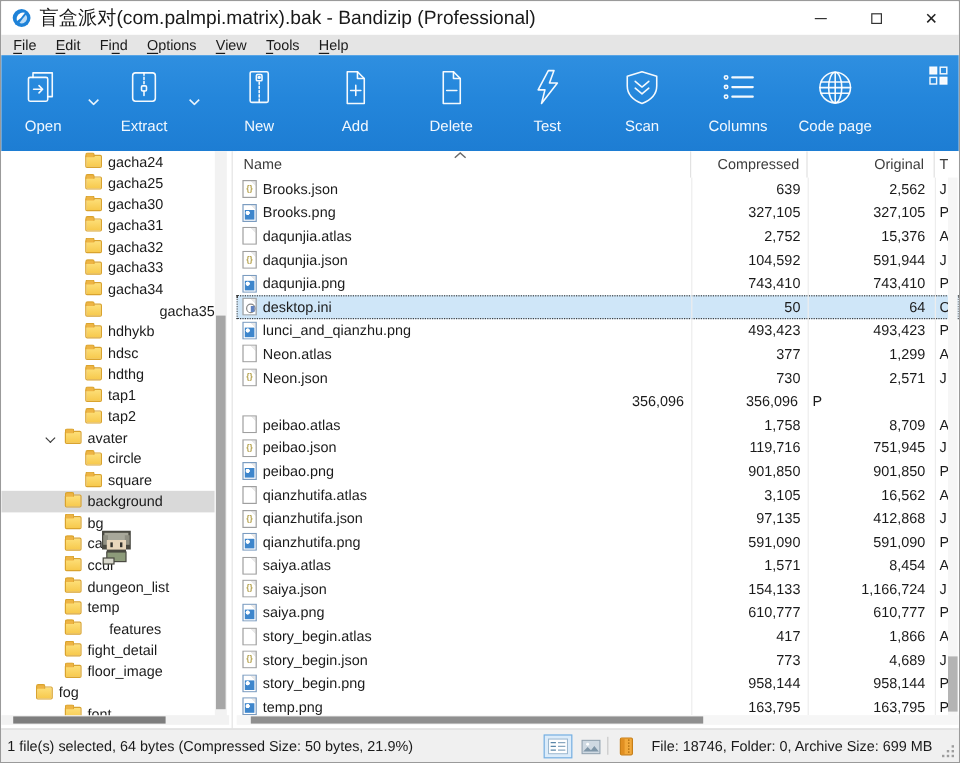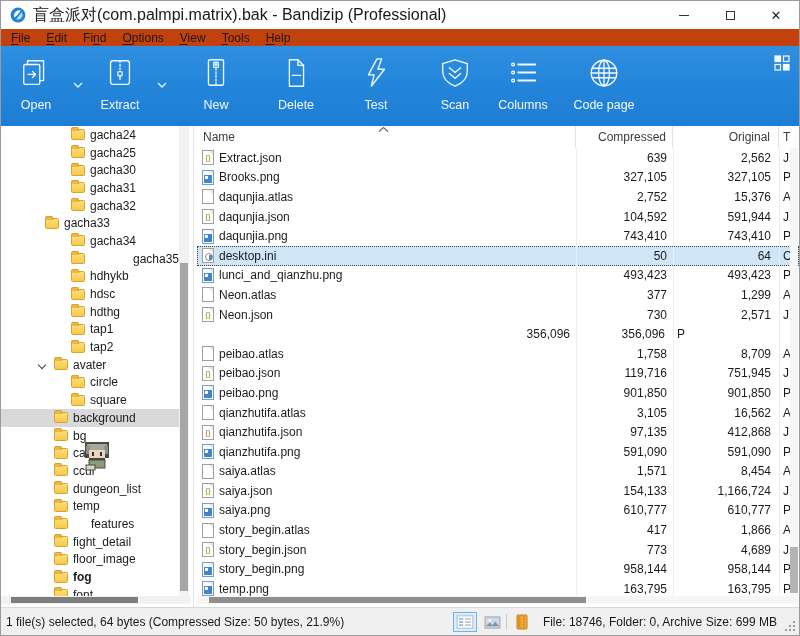--- a/index.html
+++ b/index.html
@@ -12,21 +12,21 @@
   
   .titlebar{position:absolute;top:0;left:0;right:0;height:28px;background:#fff;display:flex;align-items:center;}
   .app-logo{width:16px;height:16px;margin:0 7px 0 9px;flex:0 0 auto;}
   .title-text{font-size:16px;color:#1a1a1a;white-space:nowrap;}
   .win-controls{position:absolute;right:0;top:0;height:28px;display:flex;}
   .win-btn{width:46px;height:28px;display:flex;align-items:center;justify-content:center;color:#333;font-size:12px;}
   .glyph-min{width:10px;height:1px;background:#333;display:block;}
   .glyph-max{width:9px;height:9px;border:1px solid #333;display:block;}
   .glyph-close{font-size:13px;line-height:1;color:#222;}
   
-  .menubar{position:absolute;top:28px;left:0;right:0;height:17px;background:#c2410c;display:flex;align-items:center;padding-left:2px;}
+  .menubar{position:absolute;top:28px;left:0;right:0;height:17px;background:#e5e5e5;display:flex;align-items:center;padding-left:2px;}
   .menu-item{font-size:12px;padding:0 8px;color:#1a1a1a;white-space:nowrap;}
   .menu-item u{text-decoration:underline;text-underline-offset:2px;}
   
   .toolbar{position:absolute;top:45px;left:0;right:0;height:80px;
     background:linear-gradient(180deg,#2f8fe0 0%,#2486db 45%,#1d7dd3 100%);
     display:flex;align-items:flex-start;padding-top:10px;}
   .tb-btn{width:62px;display:flex;flex-direction:column;align-items:center;flex:0 0 auto;}
   .tb-icon{width:34px;height:34px;display:block;}
   .tb-icon svg{width:34px;height:34px;display:block;}
   .tb-label{margin-top:8px;font-size:12.5px;color:#f2f8fe;white-space:nowrap;}
@@ -174,20 +174,30 @@
             <circle cx="18" cy="9" r="0.8"></circle>
           </svg>
         </span>
         <span class="tb-label">New</span>
       </div>
       <div class="tb-btn" style="margin-left: 18px;">
         <span class="tb-icon">
           <svg viewBox="0 0 36 36" fill="none" stroke="rgba(255,255,255,.95)" stroke-width="1.4" stroke-linecap="round" stroke-linejoin="round">
             <path d="M11 4 h9 l6 6 v22 h-15 z"></path>
             <path d="M20 4 v6 h6"></path>
+            <path d="M18.5 16 v9 M14 20.5 h9"></path>
+          </svg>
+        </span>
+        <span class="tb-label">Add</span>
+      </div>
+      <div class="tb-btn" style="margin-left: 18px;">
+        <span class="tb-icon">
+          <svg viewBox="0 0 36 36" fill="none" stroke="rgba(255,255,255,.95)" stroke-width="1.4" stroke-linecap="round" stroke-linejoin="round">
+            <path d="M11 4 h9 l6 6 v22 h-15 z"></path>
+            <path d="M20 4 v6 h6"></path>
             <path d="M14 20.5 h9"></path>
           </svg>
         </span>
         <span class="tb-label">Delete</span>
       </div>
       <div class="tb-btn" style="margin-left: 18px;">
         <span class="tb-icon">
           <svg viewBox="0 0 36 36" fill="none" stroke="rgba(255,255,255,.95)" stroke-width="1.4" stroke-linecap="round" stroke-linejoin="round">
             <path d="M19 3 L10 20 h6 L13 32 L27 14 h-7 L24 3 z"></path>
           </svg>
@@ -197,21 +207,21 @@
       <div class="tb-btn" style="margin-left: 17px;">
         <span class="tb-icon">
           <svg viewBox="0 0 36 36" fill="none" stroke="rgba(255,255,255,.95)" stroke-width="1.4" stroke-linecap="round" stroke-linejoin="round">
             <path d="M18 4 l13 4 v8.5 c0 7.5 -5.5 12.5 -13 15.5 c-7.5 -3 -13 -8 -13 -15.5 V8 z"></path>
             <polyline points="12,12.5 18,17.5 24,12.5"></polyline>
             <polyline points="12,18.5 18,23.5 24,18.5"></polyline>
           </svg>
         </span>
         <span class="tb-label">Scan</span>
       </div>
-      <div class="tb-btn" style="margin-left: 6px; justify-content: space-between;">
+      <div class="tb-btn" style="margin-left: 18px; justify-content: space-between;">
         <span class="tb-icon">
           <svg viewBox="0 0 36 36" fill="none" stroke="rgba(255,255,255,.95)" stroke-width="1.4" stroke-linecap="round" stroke-linejoin="round">
             <line x1="13" y1="9" x2="31" y2="9" stroke-width="2"></line>
             <line x1="13" y1="17.5" x2="31" y2="17.5" stroke-width="2"></line>
             <line x1="13" y1="26" x2="31" y2="26" stroke-width="2"></line>
             <circle cx="7.5" cy="9" r="1.5"></circle>
             <circle cx="7.5" cy="17.5" r="1.5"></circle>
             <circle cx="7.5" cy="26" r="1.5"></circle>
           </svg>
         </span>
@@ -257,21 +267,21 @@
           <span class="tree-label">gacha30</span>
         </div>
         <div class="tree-row" style="padding-left: 70px;">
           <span class="folder-icon"></span>
           <span class="tree-label">gacha31</span>
         </div>
         <div class="tree-row" style="padding-left: 70px;">
           <span class="folder-icon"></span>
           <span class="tree-label">gacha32</span>
         </div>
-        <div class="tree-row" style="padding-left: 44px;">
+        <div class="tree-row" style="padding-left: 70px;">
           <span class="folder-icon"></span>
           <span class="tree-label">gacha33</span>
         </div>
         <div class="tree-row" style="padding-left: 70px;">
           <span class="folder-icon"></span>
           <span class="tree-label">gacha34</span>
         </div>
         <div class="tree-row" style="padding-left: 70px; justify-content: space-between;">
           <span class="folder-icon"></span>
           <span class="tree-label">gacha35</span>
@@ -338,21 +348,21 @@
           <span class="tree-label">features</span>
         </div>
         <div class="tree-row" style="padding-left: 53px;">
           <span class="folder-icon"></span>
           <span class="tree-label">fight_detail</span>
         </div>
         <div class="tree-row" style="padding-left: 53px;">
           <span class="folder-icon"></span>
           <span class="tree-label">floor_image</span>
         </div>
-        <div class="tree-row" style="padding-left: 53px; font-weight: bold;">
+        <div class="tree-row" style="padding-left: 29px;">
           <span class="folder-icon"></span>
           <span class="tree-label">fog</span>
         </div>
         <div class="tree-row" style="padding-left: 53px;">
           <span class="folder-icon"></span>
           <span class="tree-label">font</span>
         </div>
       </div>
     <div class="sb-vscroll">
         <div class="sb-vthumb"></div>
@@ -371,21 +381,21 @@
       <div class="fl-header">
         <div class="hc name">Name</div>
         <div class="hc num">Compressed</div>
         <div class="hc num orig">Original</div>
         <div class="hc type">T</div>
       </div>
       <div class="rows">
           <div class="file-row">
             <span class="cell name">
               <span class="fi fi-json"></span>
-              <span class="fname">Extract.json</span>
+              <span class="fname">Brooks.json</span>
             </span>
             <span class="cell num">639</span>
             <span class="cell num orig">2,562</span>
             <span class="cell type">J</span>
           </div>
           <div class="file-row">
             <span class="cell name">
               <span class="fi fi-png"></span>
               <span class="fname">Brooks.png</span>
             </span>

